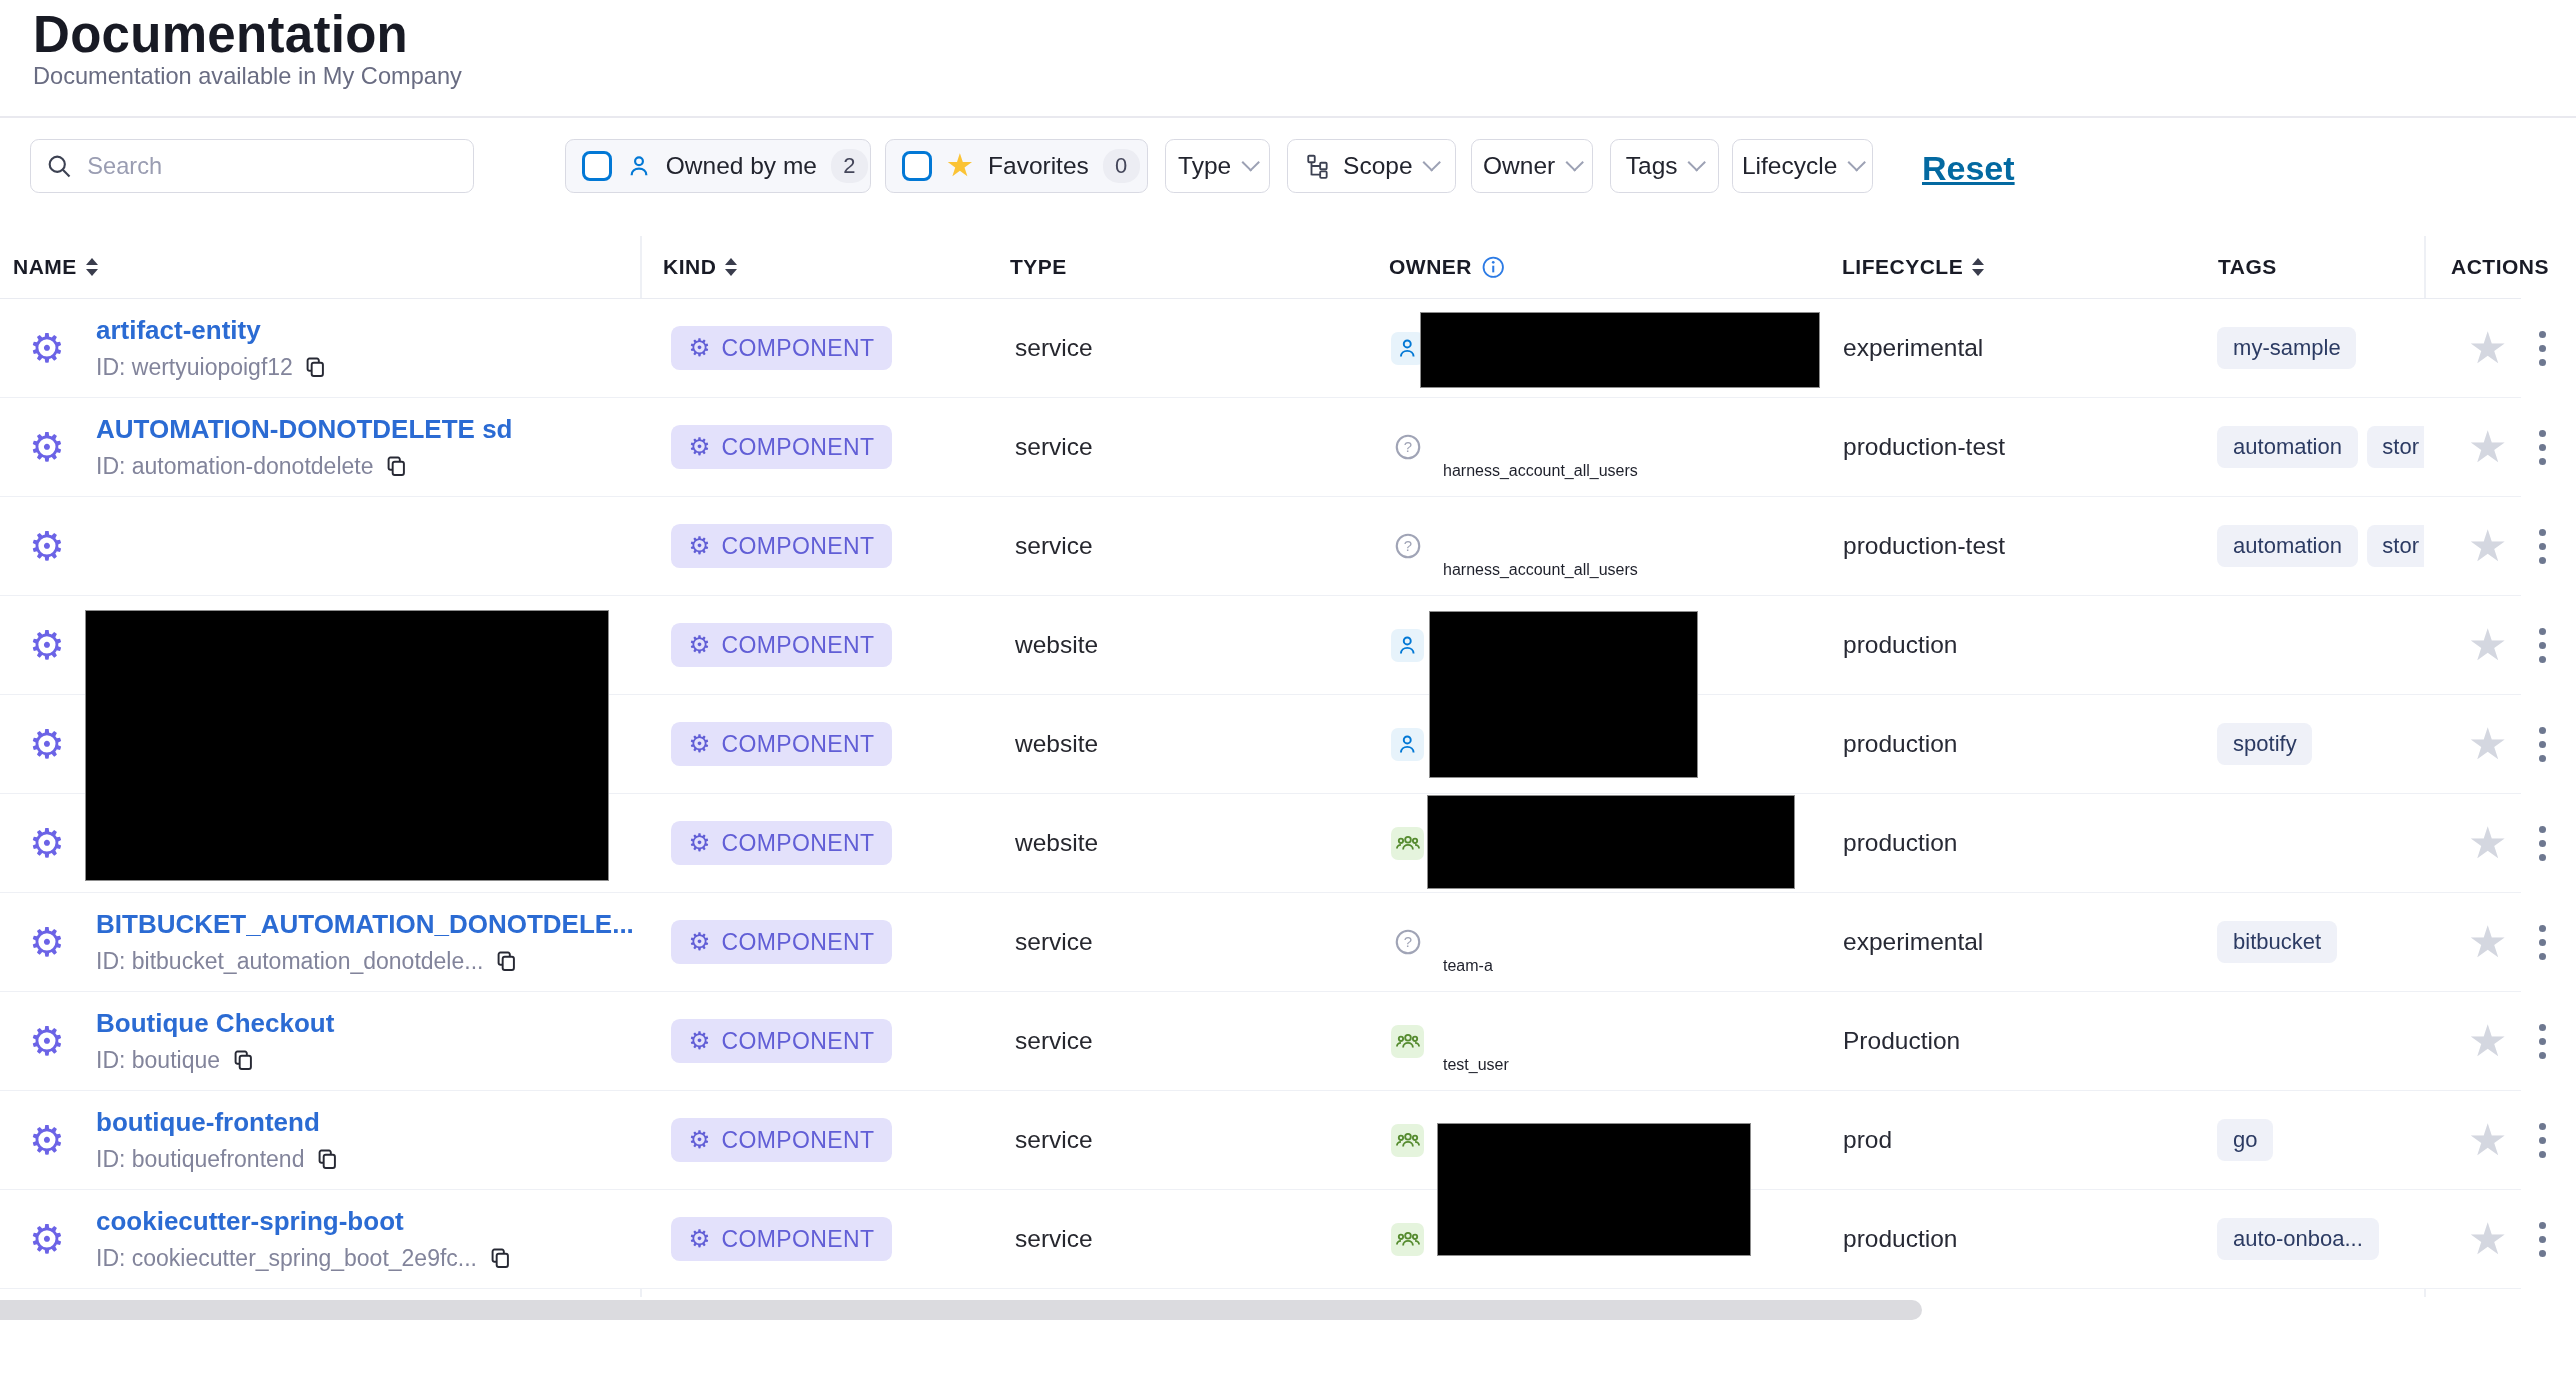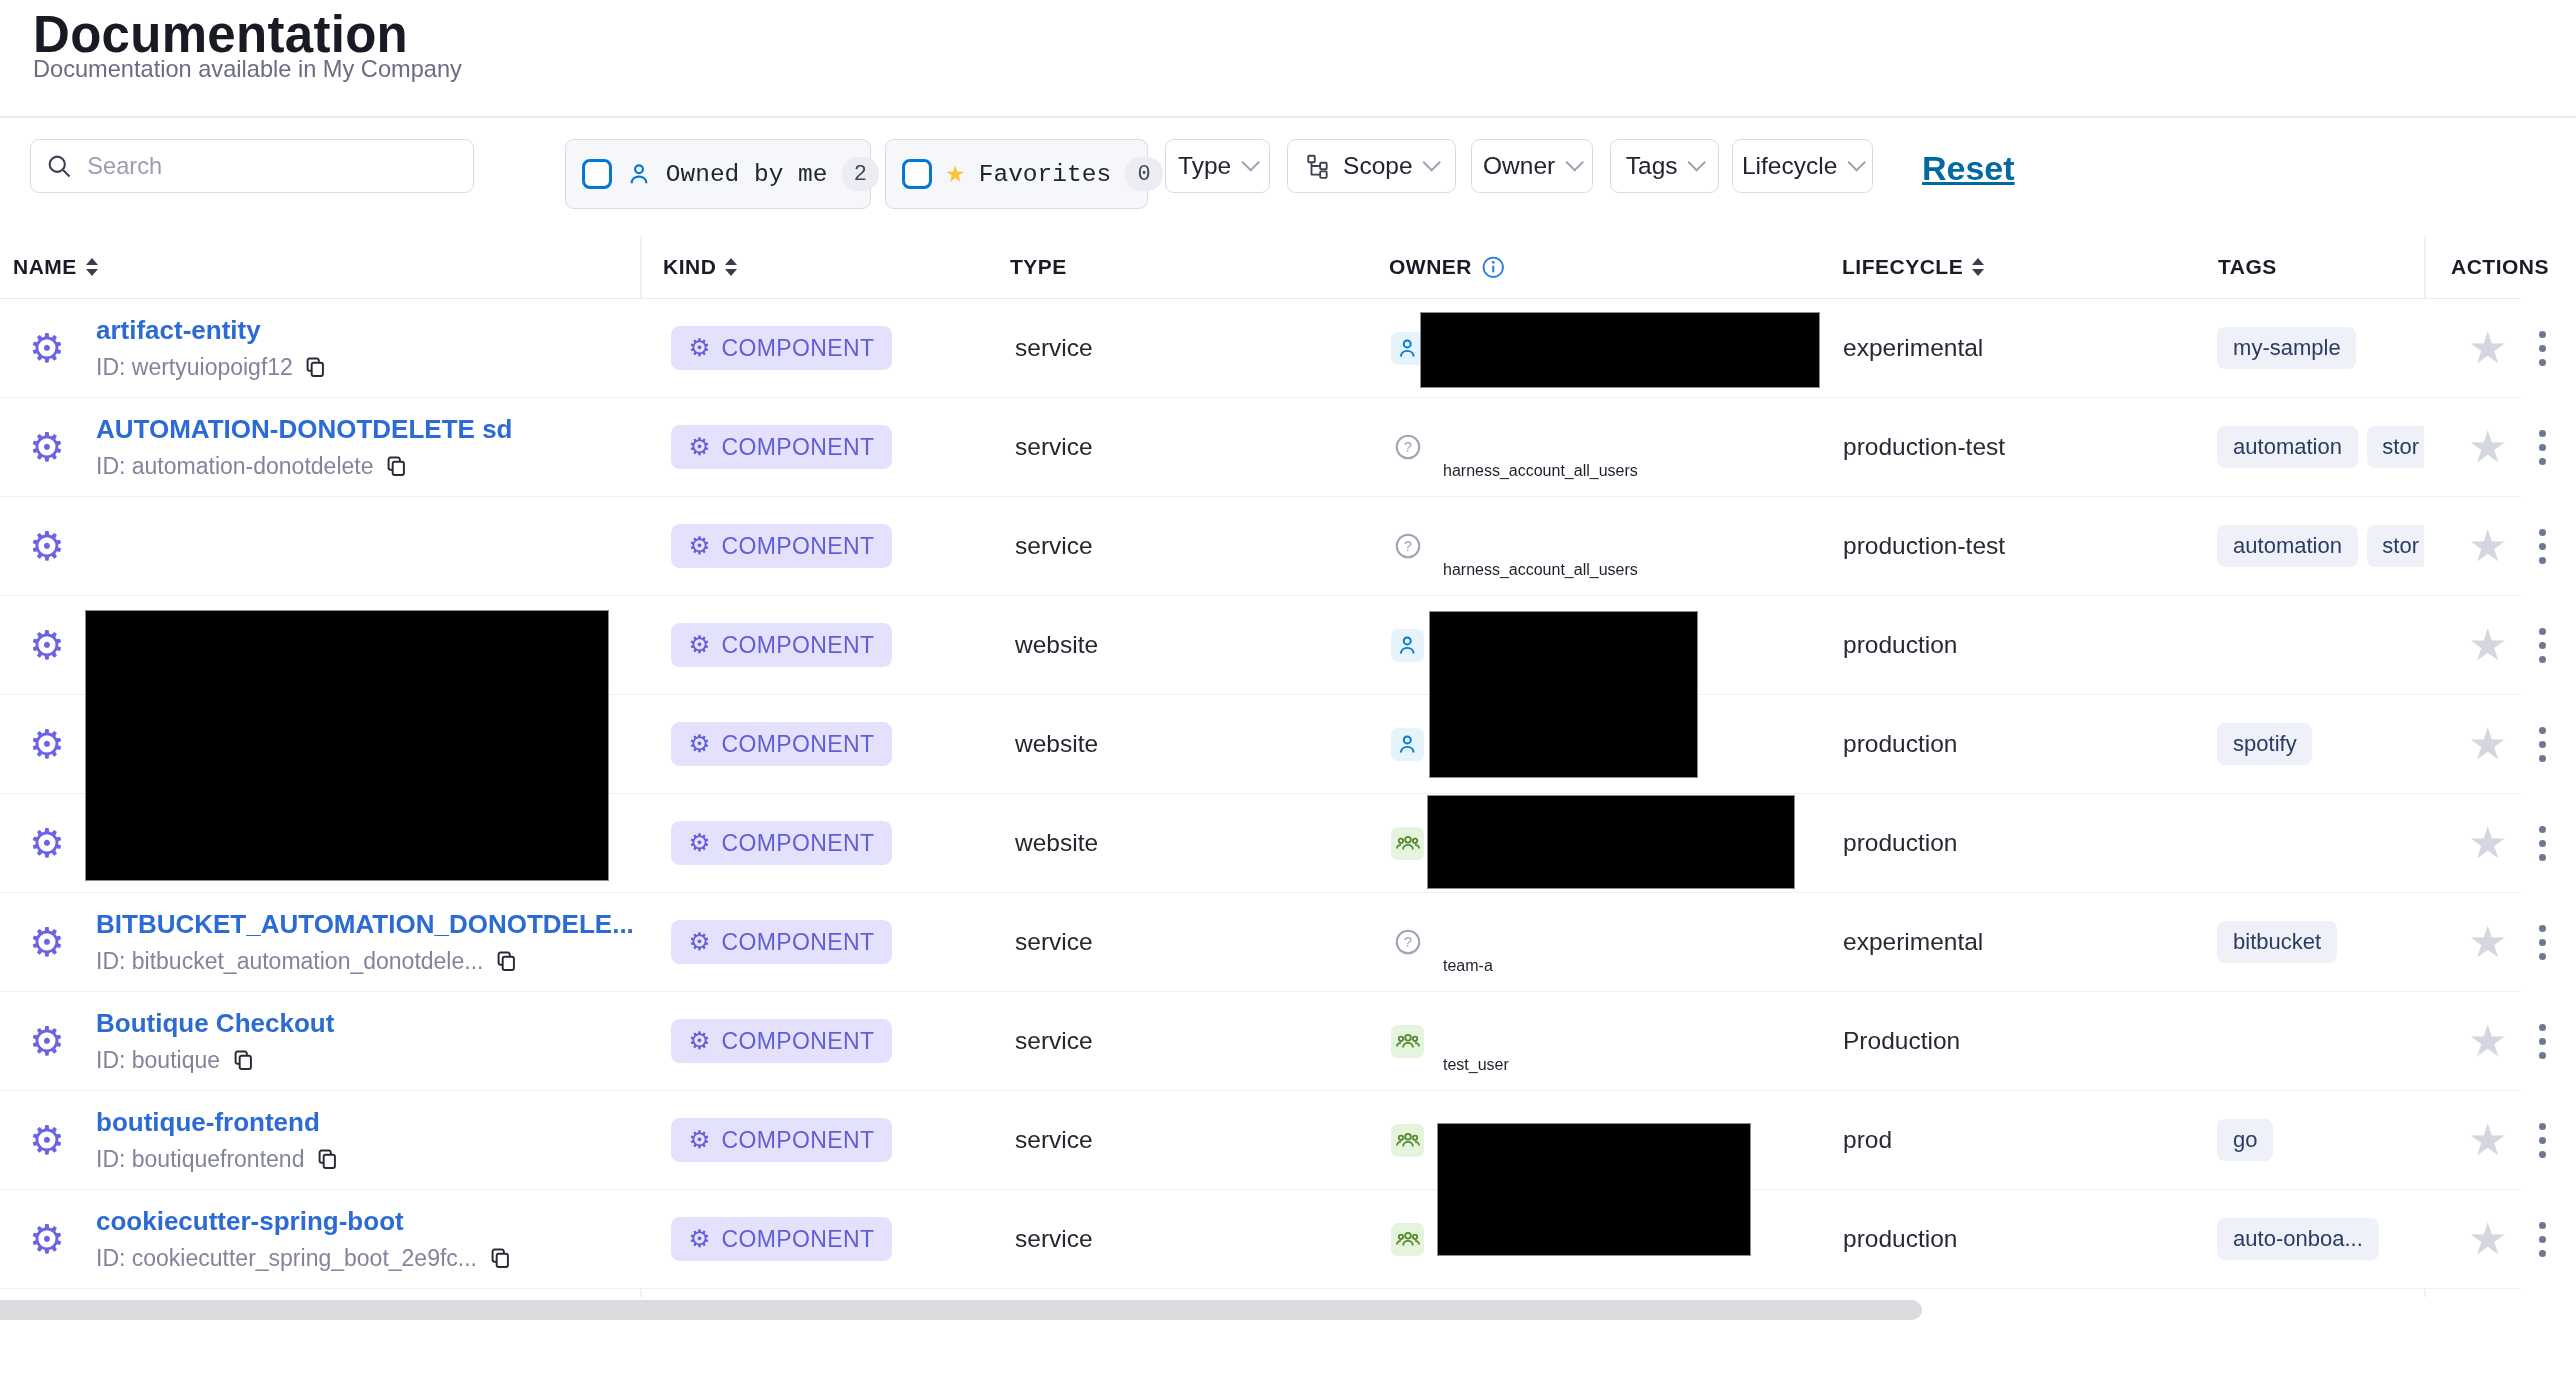--- a/index.html
+++ b/index.html
@@ -4,29 +4,29 @@
 <style>
   html,body{margin:0;padding:0;}
   body{
     width:2576px;height:1388px;background:#ffffff;
     font-family:"Liberation Sans", sans-serif;
     position:relative;overflow:hidden;color:#1c1e29;
   }
   .abs{position:absolute;}
   
   .page-title{left:33px;top:5.3px;font-size:51px;font-weight:700;color:#181a24;letter-spacing:0.3px;}
-  .page-subtitle{left:33px;top:56px;font-size:23.6px;color:#696c82;}
+  .page-subtitle{left:33px;top:63px;font-size:23.6px;color:#696c82;}
   .header-divider{top:116px;left:0;width:2576px;height:1.8px;background:#e9e9ef;}
   
   .search-box{left:30px;top:139px;width:444px;height:54px;border:1.8px solid #d9dae3;border-radius:8.8px;
     background:#fff;display:flex;align-items:center;gap:12.3px;padding:0 14px;box-sizing:border-box;}
   .search-box input{border:none;outline:none;font-size:23.6px;color:#2a2c38;width:420px;font-family:inherit;background:transparent;}
   .search-box input::placeholder{color:#9a9db2;}
-  .chip{top:139px;height:70px;background:#f6f7fb;border:1.8px solid #d9dae3;border-radius:8.8px;
-    display:flex;align-items:center;gap:14px;padding:0 15.8px;box-sizing:border-box;font-family:Liberation Mono, monospace;}
+  .chip{top:139px;height:54px;background:#f6f7fb;border:1.8px solid #d9dae3;border-radius:8.8px;
+    display:flex;align-items:center;gap:14px;padding:0 15.8px;box-sizing:border-box;}
   .chip-owned{left:565px;width:306px;}
   .chip-fav{left:885px;width:263px;}
   .checkbox{width:30px;height:30px;border:3.5px solid #0278d5;border-radius:7.9px;background:#fff;box-sizing:border-box;flex:none;}
   .chip-label{font-size:24.5px;color:#22242e;white-space:nowrap;}
   .count-badge{background:#ecedf3;border-radius:15.8px;padding:4.4px 12.3px;font-size:22px;color:#44465a;}
   .fav-star{font-size:31.5px;color:#fbc335;line-height:1;}
   .dropdown{top:139px;height:54px;background:#fff;border:1.8px solid #d9dae3;border-radius:8.8px;
     display:flex;align-items:center;justify-content:center;gap:12.3px;font-size:24.5px;color:#22242e;box-sizing:border-box;}
   .dd-type{left:1165px;width:105px;}
   .dd-scope{left:1287px;width:169px;}

